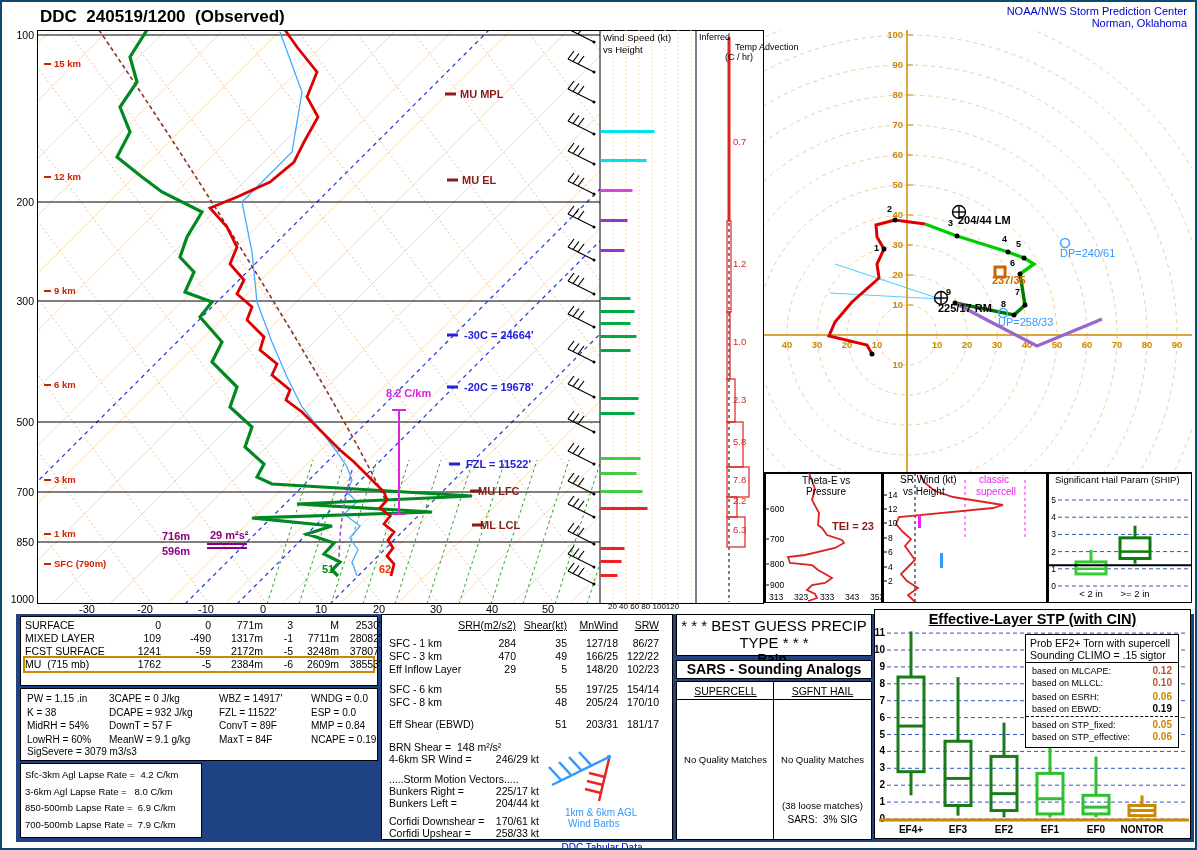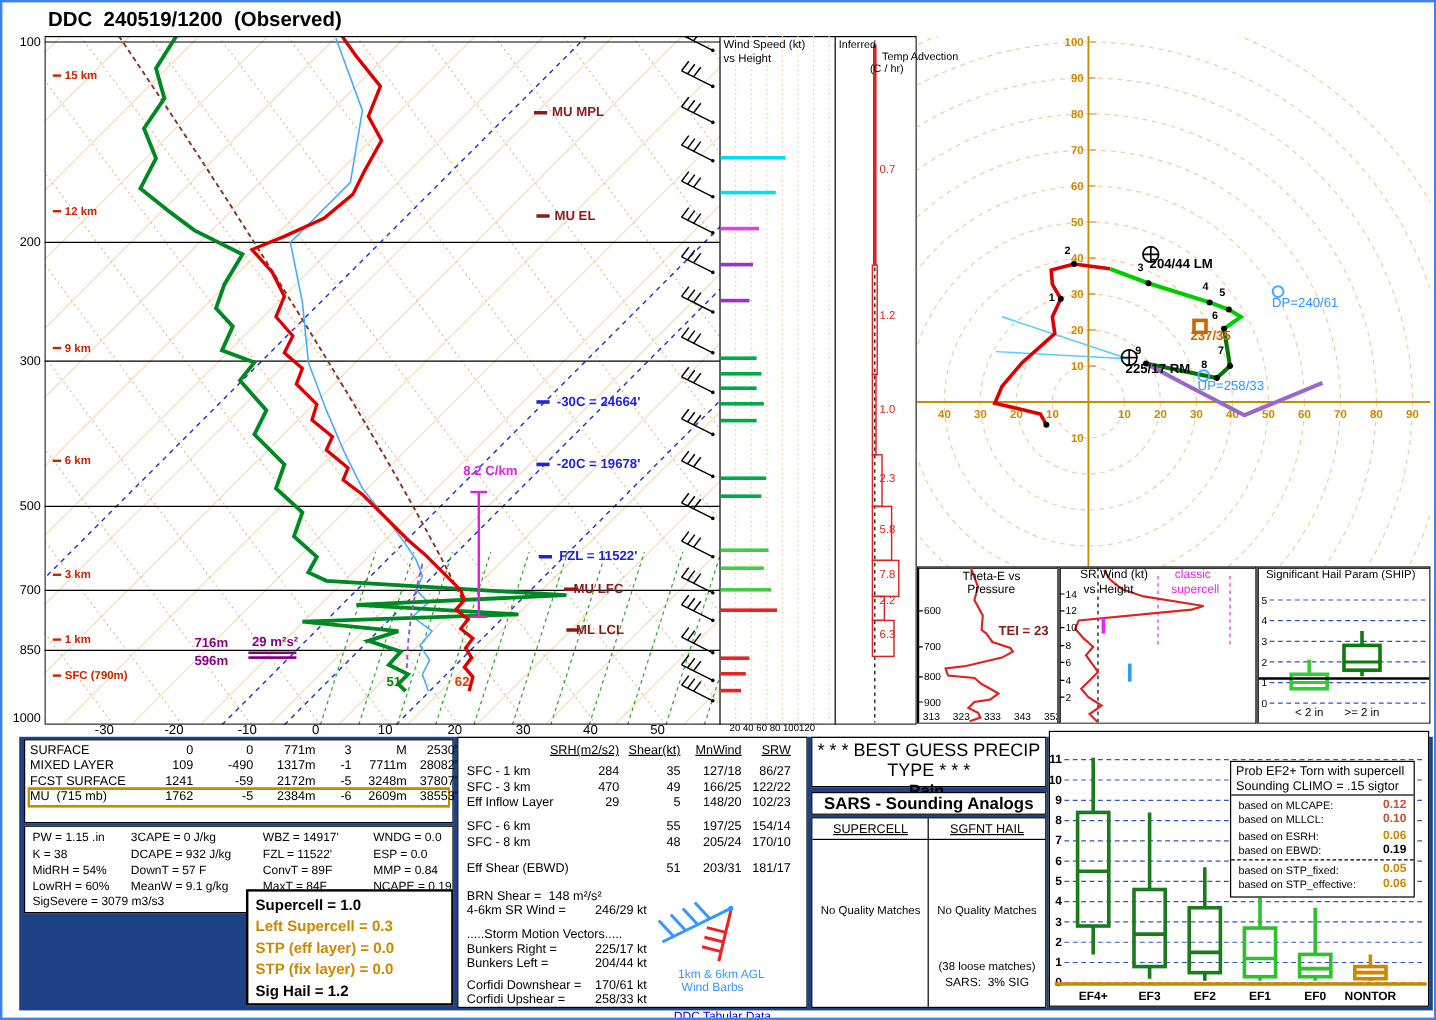--- a/index.html
+++ b/index.html
@@ -1,17 +1,17 @@
 <!DOCTYPE html>
 <html><head>
 <meta charset="utf-8">
 <style>
   html,body{margin:0;padding:0;background:#fff;}
   #page{position:relative;width:1197px;height:850px;background:#fff;overflow:hidden;
-        font-family:"Liberation Sans",sans-serif;border:2px solid #3b82f6;box-sizing:border-box;}
+        font-family:"Liberation Sans",sans-serif;border:2px solid #0c4a6e;box-sizing:border-box;}
   .abs{position:absolute;}
   .pre{white-space:pre;}
   .lbl{line-height:1.05;}
   .box{position:absolute;background:#fff;border:1px solid #000;box-sizing:border-box;}
   .blue{color:#0000cc;}
   .dkred{color:#8b1a1a;font-weight:bold;}
   .bluelab{color:#2222dd;font-weight:bold;}
   .mag{color:#dd22dd;font-weight:bold;}
   .purp{color:#880088;font-weight:bold;}
   .hdr-u{text-decoration:underline;}
@@ -22,20 +22,24 @@
   .srh-lab{position:absolute;left:7px;width:140px;font-size:10.5px;}
   .srh-val{position:absolute;width:70px;text-align:right;font-size:10.5px;}
   a{color:#0000cc;}
 </style>
 </head>
 <body>
 
 <div id="page">
 
   <div class="abs pre" style="left:38px;top:5px;font-size:17px;font-weight:bold;">DDC  240519/1200  (Observed)</div>
+  <div class="abs blue" style="right:8px;top:3px;text-align:right;font-size:11px;line-height:12px;">
+    <div>NOAA/NWS Storm Prediction Center</div>
+    <div>Norman, Oklahoma</div>
+  </div>
 
   <div class="abs" style="left:6px;top:27px;width:26px;text-align:right;font-size:10.5px;">100</div>
   <div class="abs" style="left:6px;top:194px;width:26px;text-align:right;font-size:10.5px;">200</div>
   <div class="abs" style="left:6px;top:293px;width:26px;text-align:right;font-size:10.5px;">300</div>
   <div class="abs" style="left:6px;top:414px;width:26px;text-align:right;font-size:10.5px;">500</div>
   <div class="abs" style="left:6px;top:484px;width:26px;text-align:right;font-size:10.5px;">700</div>
   <div class="abs" style="left:6px;top:534px;width:26px;text-align:right;font-size:10.5px;">850</div>
   <div class="abs" style="left:4px;top:591px;width:28px;text-align:right;font-size:10.5px;">1000</div>
 
   <svg id="skewt-svg" class="abs" style="left:35px;top:28px;" width="727" height="574">
@@ -575,28 +579,27 @@
     </div>
     <div class="abs" style="left:290px;top:3px;line-height:13.5px;">
       <div>WNDG = 0.0</div>
       <div>ESP = 0.0</div>
       <div>MMP = 0.84</div>
       <div>NCAPE = 0.19</div>
     </div>
     <div class="abs" style="left:6px;top:57px;">SigSevere = 3079 m3/s3</div>
   </div>
 
-
-  <div class="box" style="left:203px;top:739px;width:173px;height:97px;border-width:2px;font-size:12.5px;font-weight:bold;padding:2px 6px;line-height:18px;">
-    <div class="idx" style="color: rgb(0, 0, 0);">Supercell = 1.0</div>
-    <div class="idx" style="color: rgb(204, 136, 0);">Left Supercell = 0.3</div>
-    <div class="idx" style="color: rgb(204, 136, 0);">STP (eff layer) = 0.0</div>
-    <div class="idx" style="color: rgb(204, 136, 0);">STP (fix layer) = 0.0</div>
-    <div class="idx" style="color: rgb(0, 0, 0);">Sig Hail = 1.2</div>
-  </div>
+  <div class="box" style="left:18px;top:761px;width:182px;height:75px;font-size:9.5px;padding:3px 4px;line-height:16.5px;">
+    <div class="pre">Sfc-3km Agl Lapse Rate =  4.2 C/km</div>
+    <div class="pre">3-6km Agl Lapse Rate =   8.0 C/km</div>
+    <div class="pre">850-500mb Lapse Rate =  6.9 C/km</div>
+    <div class="pre">700-500mb Lapse Rate =  7.9 C/km</div>
+  </div>
+
 
   <div class="box" style="left:379px;top:612px;width:292px;height:226px;">
     <span class="srh-val hdr-u" style="left:64px;top:4px;">SRH(m2/s2)</span>
     <span class="srh-val hdr-u" style="left:115px;top:4px;">Shear(kt)</span>
     <span class="srh-val hdr-u" style="left:166px;top:4px;">MnWind</span>
     <span class="srh-val hdr-u" style="left:207px;top:4px;">SRW</span>
 
     <span class="srh-lab" style="top:22px;">SFC - 1 km</span>
     <span class="srh-val" style="left:64px;top:22px;">284</span>
       <span class="srh-val" style="left:115px;top:22px;">35</span>
@@ -666,20 +669,21 @@
     <div class="abs hdr-u" style="left:0;top:3px;width:97px;text-align:center;font-size:10.5px;">SUPERCELL</div>
     <div class="abs hdr-u" style="left:97px;top:3px;width:97px;text-align:center;font-size:10.5px;">SGFNT HAIL</div>
     <div class="abs" style="left:0;top:17px;width:100%;border-top:1px solid #000;"></div>
     <div class="abs" style="left:0;top:72px;width:97px;text-align:center;font-size:9.5px;">No Quality Matches</div>
     <div class="abs" style="left:97px;top:72px;width:97px;text-align:center;font-size:9.5px;">No Quality Matches</div>
     <div class="abs" style="left:97px;top:118px;width:97px;text-align:center;font-size:9.5px;">(38 loose matches)</div>
     <div class="abs pre" style="left:97px;top:132px;width:97px;text-align:center;font-size:10px;">SARS:  3% SIG</div>
   </div>
 
   <div class="box" style="left:872px;top:607px;width:317px;height:230px;">
+    <div class="abs hdr-u" style="left:0;top:1px;width:100%;text-align:center;font-size:14.5px;font-weight:bold;">Effective-Layer STP (with CIN)</div>
     <svg id="stp-svg" class="abs" style="left:0;top:0;" width="315" height="228">
         <line x1="12" y1="209" x2="312" y2="209" stroke="#3355bb" stroke-width="1" stroke-dasharray="4 3"></line>
         <line x1="12" y1="192.1" x2="312" y2="192.1" stroke="#3355bb" stroke-width="1" stroke-dasharray="4 3"></line>
         <line x1="12" y1="175.2" x2="312" y2="175.2" stroke="#3355bb" stroke-width="1" stroke-dasharray="4 3"></line>
         <line x1="12" y1="158.3" x2="312" y2="158.3" stroke="#3355bb" stroke-width="1" stroke-dasharray="4 3"></line>
         <line x1="12" y1="141.4" x2="312" y2="141.4" stroke="#3355bb" stroke-width="1" stroke-dasharray="4 3"></line>
         <line x1="12" y1="124.5" x2="312" y2="124.5" stroke="#3355bb" stroke-width="1" stroke-dasharray="4 3"></line>
         <line x1="12" y1="107.60000000000001" x2="312" y2="107.60000000000001" stroke="#3355bb" stroke-width="1" stroke-dasharray="4 3"></line>
         <line x1="12" y1="90.70000000000002" x2="312" y2="90.70000000000002" stroke="#3355bb" stroke-width="1" stroke-dasharray="4 3"></line>
         <line x1="12" y1="73.80000000000001" x2="312" y2="73.80000000000001" stroke="#3355bb" stroke-width="1" stroke-dasharray="4 3"></line>

